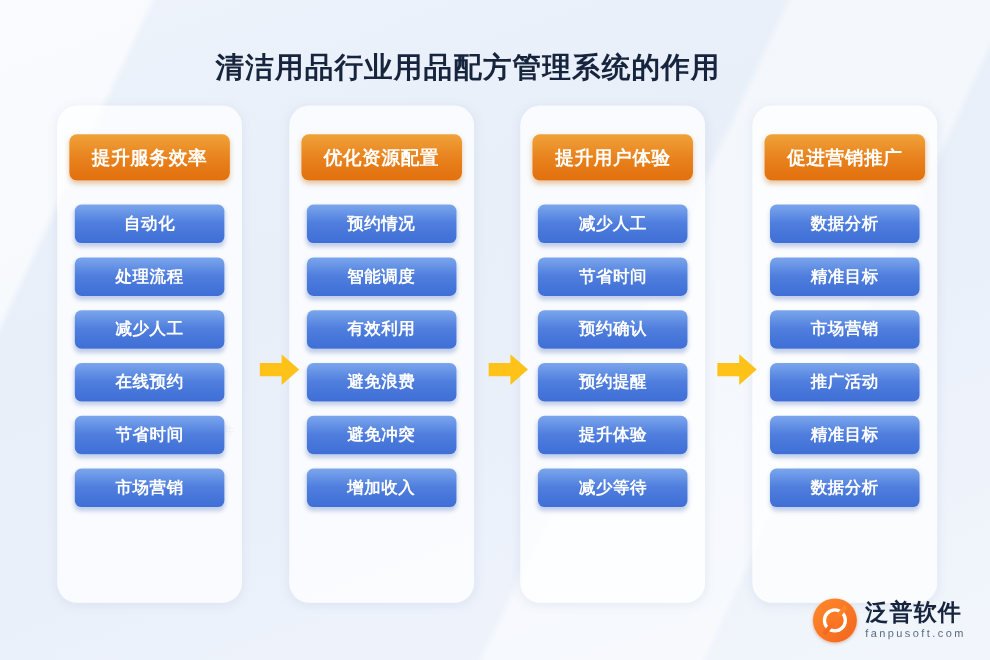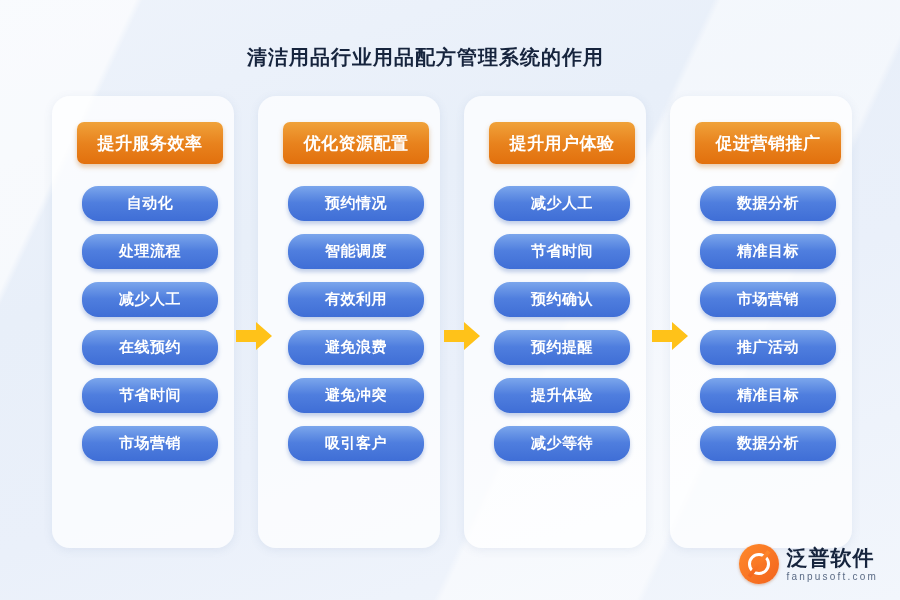--- a/index.html
+++ b/index.html
@@ -33,21 +33,21 @@
       linear-gradient(115deg, rgba(255,255,255,0) 0 55%, rgba(255,255,255,0.5) 55.5% 68%, rgba(255,255,255,0) 68.5% 100%);
     pointer-events: none;
   }
 
   .title {
     position: absolute;
     top: 44px;
     left: 0;
     width: 851px;
     text-align: center;
-    font-size: 20px;
+    font-size: 26px;
     font-weight: bold;
     color: #16243d;
     letter-spacing: 1px;
     z-index: 5;
   }
 
   .columns {
     position: absolute;
     top: 96px;
     left: 52px;
@@ -61,21 +61,20 @@
   .column {
     position: relative;
     width: 168px;
     height: 452px;
     background: rgba(255,255,255,0.72);
     border-radius: 18px;
     box-shadow: 0 2px 10px rgba(80,110,160,0.10);
     display: flex;
     flex-direction: column;
     align-items: center;
-    padding-left: 14px;
   }
 
   .col-header {
     margin-top: 26px;
     width: 146px;
     height: 42px;
     border-radius: 7px;
     background: linear-gradient(180deg, #f0a23a 0%, #e8821d 52%, #e2700d 100%);
     box-shadow: 0 3px 5px rgba(190,110,20,0.35);
     color: #ffffff;
@@ -90,21 +89,21 @@
   .items {
     margin-top: 22px;
     display: flex;
     flex-direction: column;
     gap: 13px;
   }
 
   .item {
     width: 136px;
     height: 35px;
-    border-radius: 16px;
+    border-radius: 6px;
     background: linear-gradient(180deg, #7ba6ec 0%, #4f7ede 48%, #3f6ed6 100%);
     box-shadow: 0 3px 4px rgba(60,100,180,0.30);
     color: #ffffff;
     font-size: 15px;
     font-weight: bold;
     display: flex;
     align-items: center;
     justify-content: center;
     letter-spacing: 0.5px;
   }
@@ -231,21 +230,21 @@
     </div>
 
     <div class="column">
       <div class="col-header">优化资源配置</div>
       <div class="items">
         <div class="item">预约情况</div>
         <div class="item">智能调度</div>
         <div class="item">有效利用</div>
         <div class="item">避免浪费</div>
         <div class="item">避免冲突</div>
-        <div class="item">吸引客户</div>
+        <div class="item">增加收入</div>
       </div>
     </div>
 
     <div class="column">
       <div class="col-header">提升用户体验</div>
       <div class="items">
         <div class="item">减少人工</div>
         <div class="item">节省时间</div>
         <div class="item">预约确认</div>
         <div class="item">预约提醒</div>

